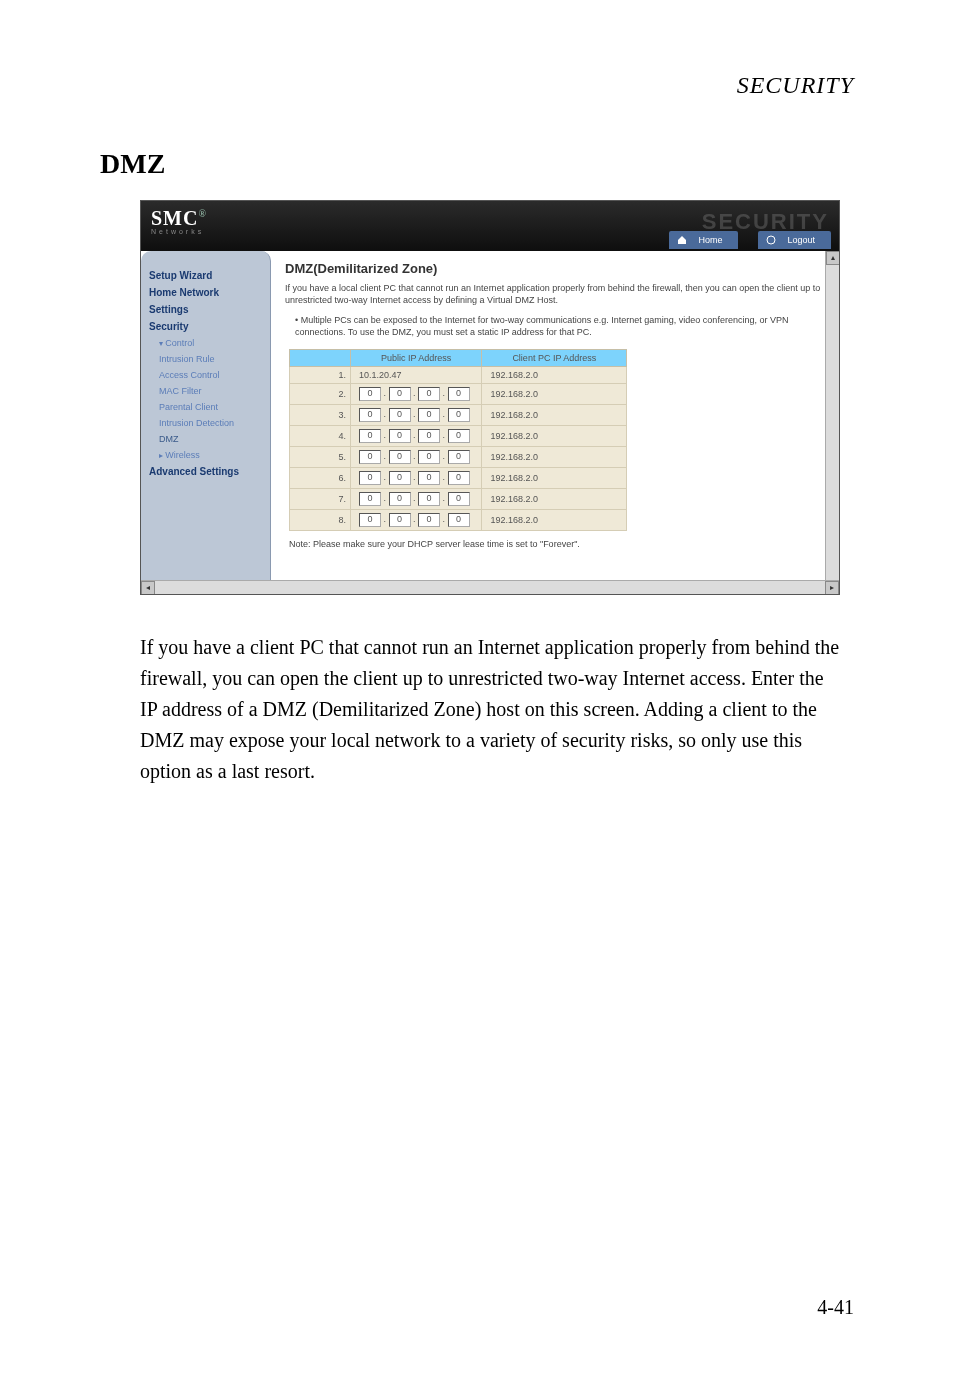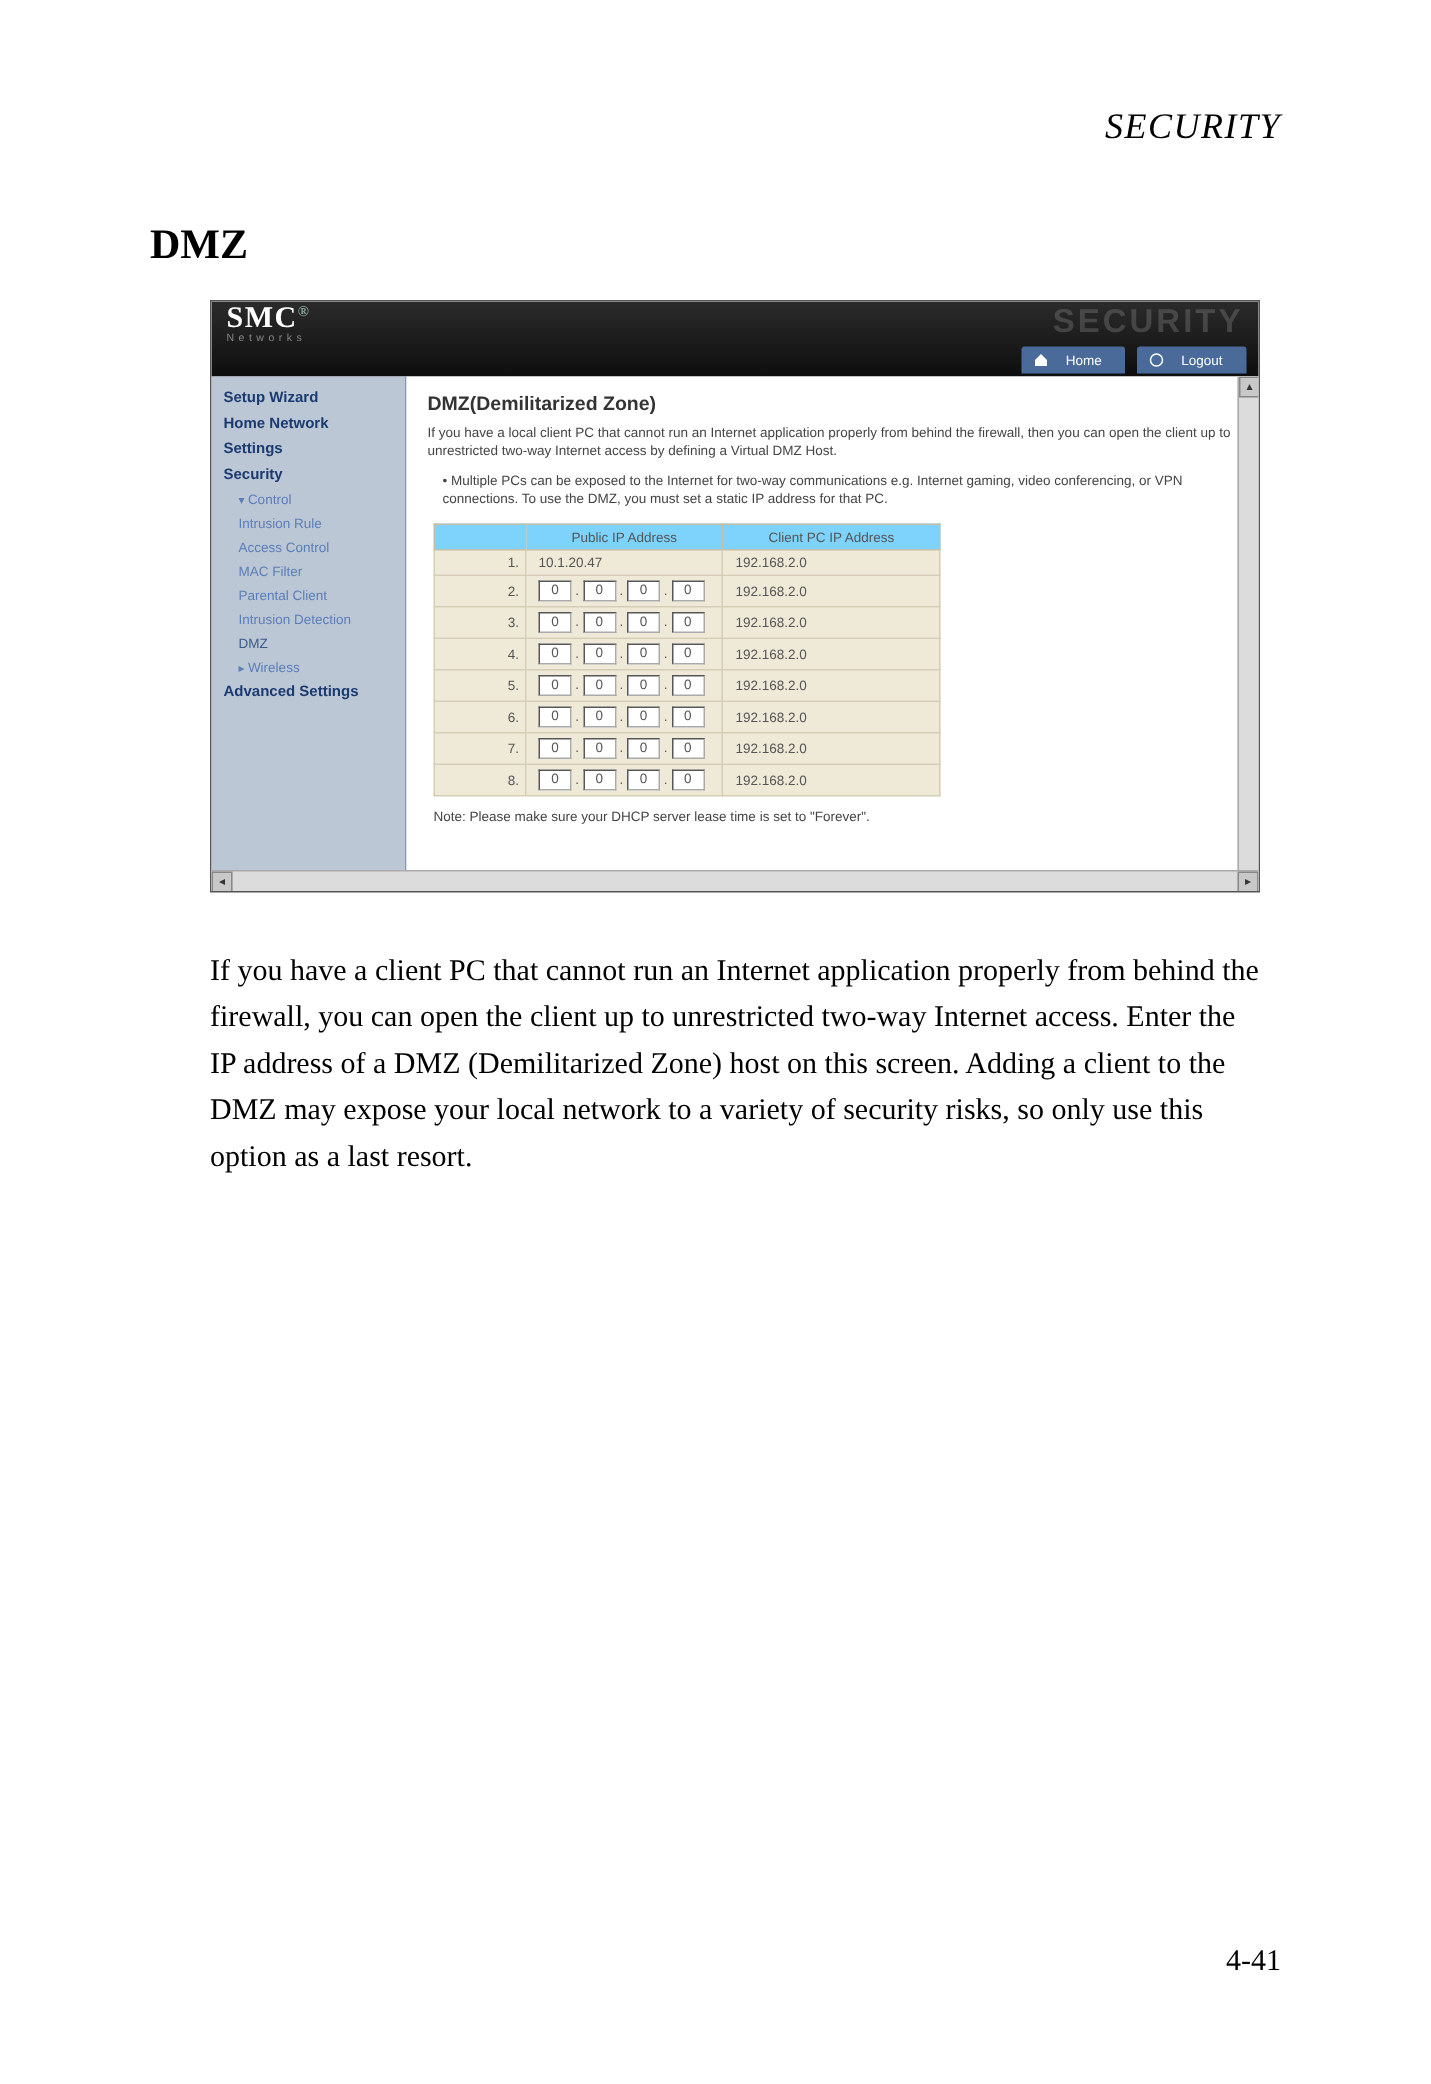--- a/index.html
+++ b/index.html
@@ -37,44 +37,45 @@
     background: #fff;
     font-family: Verdana, Arial, sans-serif;
     font-size: 9px;
     overflow: hidden;
   }
   .ss-topbar {
     height: 50px;
     background: linear-gradient(#2b2b2b, #0e0e0e);
     display: flex;
     justify-content: space-between;
-    align-items: flex-start;
-    padding: 0 10px;
+    align-items: flex-end;
+    padding: 16px 10px;
     color: #fff;
   }
   .ss-logo { font-weight: bold; font-size: 20px; font-family: 'Times New Roman', serif; letter-spacing: 1px; }
   .ss-logo sup { font-size: 10px; color: #8a9; }
   .ss-logo-sub { font-size: 7px; color: #888; letter-spacing: 3px; margin-top: -2px; }
   .ss-brand { color: #999; font-size: 22px; font-weight: bold; letter-spacing: 2px; opacity: 0.3; }
   .ss-tablinks {
     position: absolute;
     top: 30px; right: 8px;
-    display: flex; gap: 8px;
+    display: flex; gap: 20px;
     font-size: 9px;
   }
   .ss-tablinks span {
     background: #4a6a9a; color: #fff; padding: 2px 8px; border-radius: 2px 2px 0 0;
     display: flex; align-items: center; gap: 3px;
   }
   .ss-body { display: flex; height: calc(100% - 50px); }
   .ss-nav {
     width: 130px;
     background: #bcc7d6;
     border-right: 1px solid #8a99b0;
-    padding: 6px 0;
+    padding: 16px 0;
+    border-radius: 10px;
   }
   .ss-nav-item {
     padding: 3px 8px;
     color: #355a9e;
     font-size: 10px;
     cursor: default;
   }
   .ss-nav-item.top { font-weight: bold; color: #1a3a70; }
   .ss-nav-item.sub { padding-left: 18px; font-size: 9px; color: #5b7db8; }
   .ss-nav-item.sub.active { color: #3a5a8a; }

